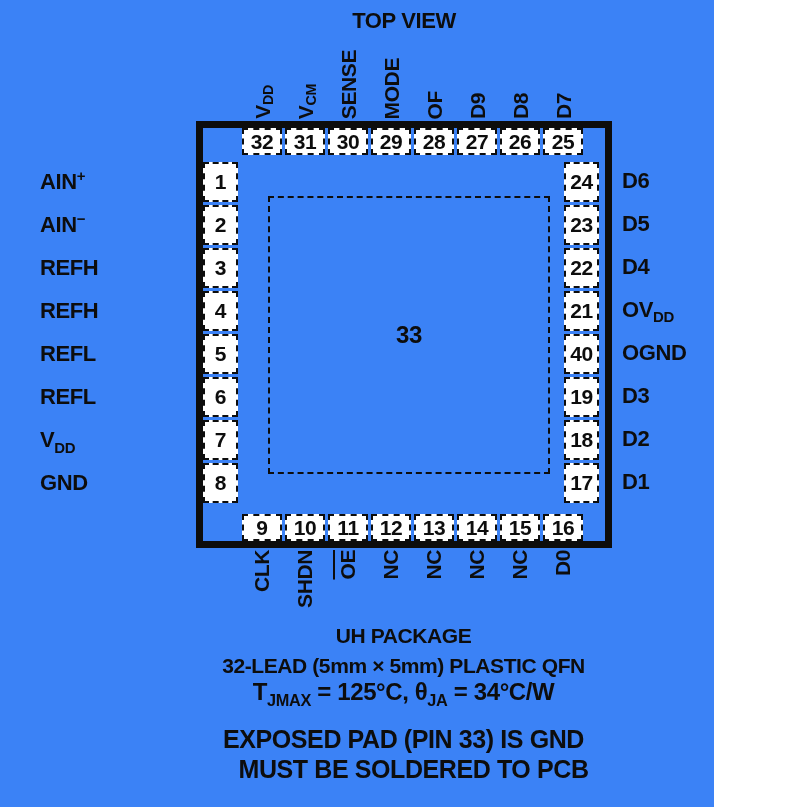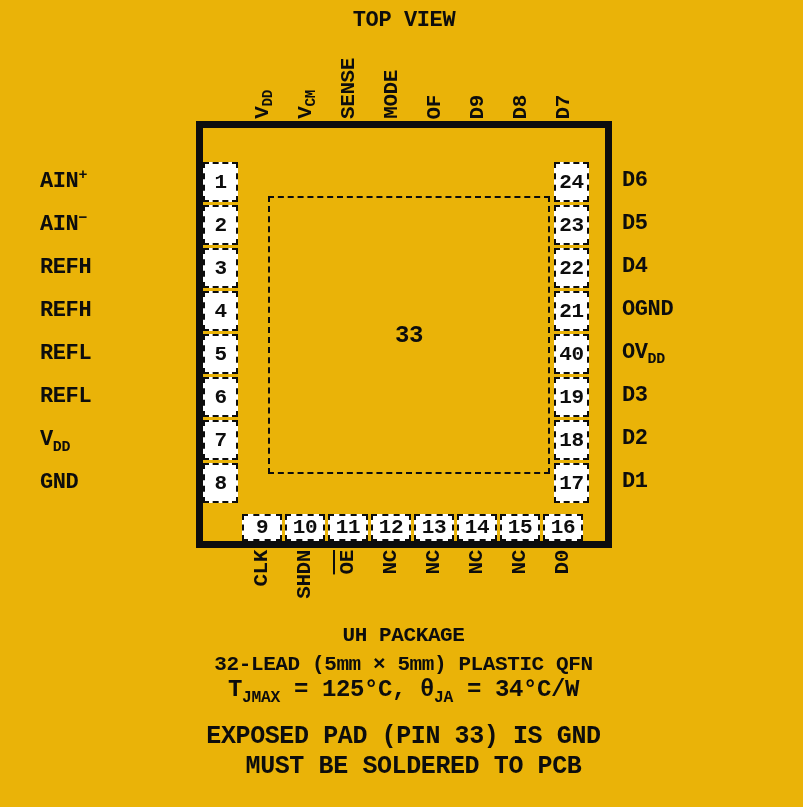--- a/index.html
+++ b/index.html
@@ -1,33 +1,33 @@
 <!DOCTYPE html>
 <html><head>
 <meta charset="utf-8">
 <style>
   html,body{margin:0;padding:0;background:#fff;}
-  #canvas{position:relative;width:803px;height:807px;background:#eab308;
-          font-family:Liberation Mono, monospace;color:#0d0d0d;
+  #canvas{position:relative;width:714px;height:807px;background:#3b82f6;
+          font-family:Liberation Sans, sans-serif;color:#0d0d0d;
           font-weight:bold;letter-spacing:-0.4px;}
 
   
   .top-view{position:absolute;left:196px;top:8px;width:416px;text-align:center;
             font-size:22px;}
 
   
   .package{position:absolute;left:196px;top:121px;width:416px;height:427px;
            border:7px solid #0d0d0d;box-sizing:border-box;}
 
   
   .strip{position:absolute;display:flex;justify-content:space-between;}
   .strip-top{left:39px;top:0;width:341px;height:27px;}
   .strip-bottom{left:39px;bottom:0;width:341px;height:27px;}
   .strip-left{left:0;top:34px;width:35px;height:341px;flex-direction:column;}
-  .strip-right{right:16px;top:34px;width:35px;height:341px;flex-direction:column;}
+  .strip-right{right:6px;top:34px;width:35px;height:341px;flex-direction:column;}
 
   .pinbox{border:2px dashed #0d0d0d;box-sizing:border-box;display:flex;
           align-items:center;justify-content:center;font-size:21px;background:#fff;}
   .strip-top .pinbox,.strip-bottom .pinbox{width:40px;height:100%;}
   .strip-left .pinbox,.strip-right .pinbox{width:100%;height:40px;}
 
   
   .pad{position:absolute;left:65px;top:68px;width:282px;height:278px;
        border:2px dashed #0d0d0d;box-sizing:border-box;
        display:flex;align-items:center;justify-content:center;font-size:24px;}
@@ -126,26 +126,26 @@
     <div class="hcell">
         <span><span>D6</span><sub></sub></span>
       </div>
     <div class="hcell">
         <span><span>D5</span><sub></sub></span>
       </div>
     <div class="hcell">
         <span><span>D4</span><sub></sub></span>
       </div>
     <div class="hcell">
+        <span><span>OV</span><sub>DD</sub></span>
+      </div>
+    <div class="hcell">
         <span><span>OGND</span><sub></sub></span>
       </div>
     <div class="hcell">
-        <span><span>OV</span><sub>DD</sub></span>
-      </div>
-    <div class="hcell">
         <span><span>D3</span><sub></sub></span>
       </div>
     <div class="hcell">
         <span><span>D2</span><sub></sub></span>
       </div>
     <div class="hcell">
         <span><span>D1</span><sub></sub></span>
       </div>
   </div>
 
@@ -171,20 +171,46 @@
     <div class="vcell">
         <span class="vtext"><span>NC</span></span>
       </div>
     <div class="vcell">
         <span class="vtext"><span>D0</span></span>
       </div>
   </div>
 
   <div class="package">
 
+    <div class="strip strip-top">
+      <div class="pinbox">
+          <span>32</span>
+        </div>
+      <div class="pinbox">
+          <span>31</span>
+        </div>
+      <div class="pinbox">
+          <span>30</span>
+        </div>
+      <div class="pinbox">
+          <span>29</span>
+        </div>
+      <div class="pinbox">
+          <span>28</span>
+        </div>
+      <div class="pinbox">
+          <span>27</span>
+        </div>
+      <div class="pinbox">
+          <span>26</span>
+        </div>
+      <div class="pinbox">
+          <span>25</span>
+        </div>
+    </div>
 
     <div class="strip strip-left">
       <div class="pinbox">
           <span>1</span>
         </div>
       <div class="pinbox">
           <span>2</span>
         </div>
       <div class="pinbox">
           <span>3</span>

